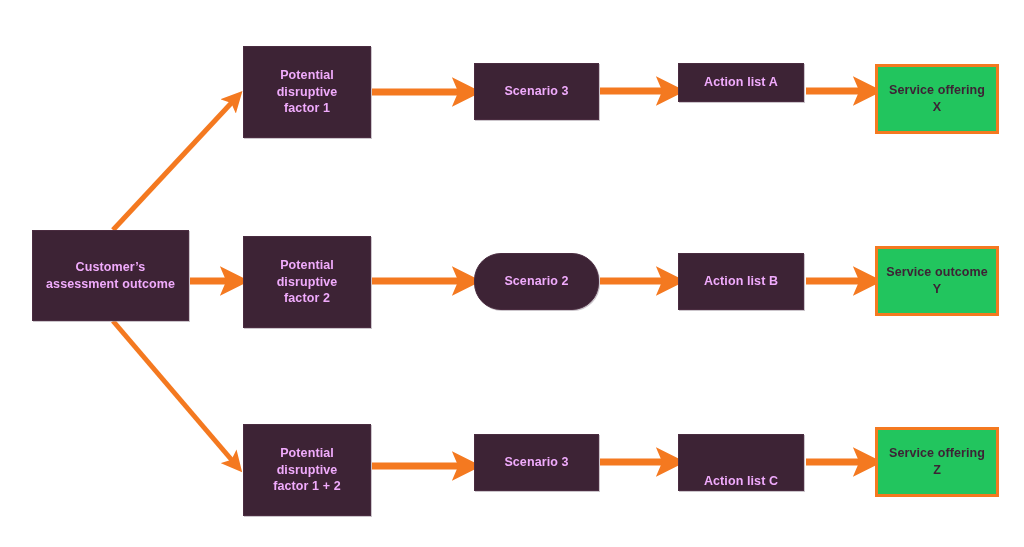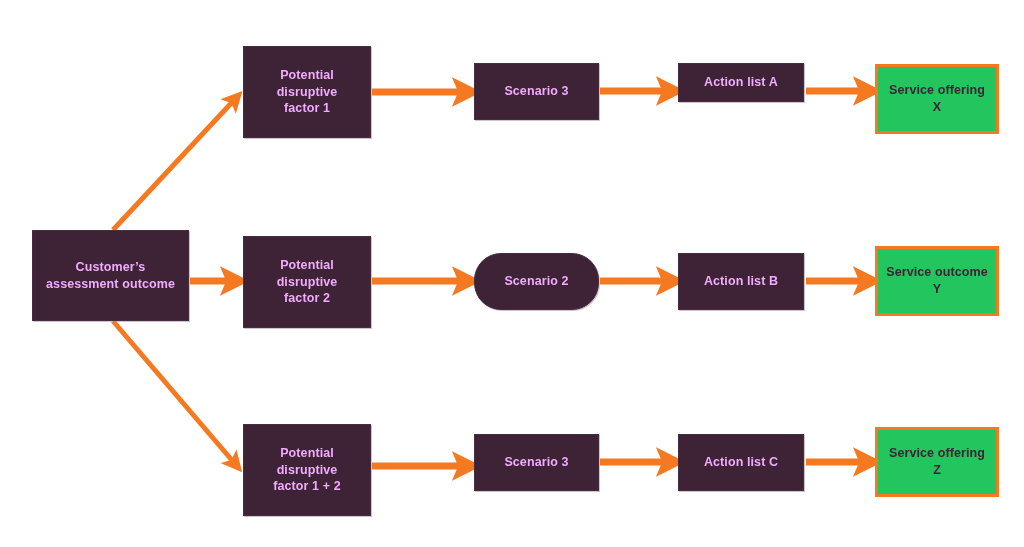--- a/index.html
+++ b/index.html
@@ -111,21 +111,21 @@
   <div class="node node-purple" style="left:474px; top:434px; width:125px; height:57px; font-size:12.5px;">
     <span class="label">Scenario 3</span>
   </div>
 
   <div class="node node-purple" style="left:678px; top:63px; width:126px; height:39px; font-size:12.5px;">
     <span class="label">Action list A</span>
   </div>
   <div class="node node-purple" style="left:678px; top:253px; width:126px; height:57px; font-size:12.5px;">
     <span class="label">Action list B</span>
   </div>
-  <div class="node node-purple" style="left:678px; top:434px; width:126px; height:57px; font-size:12.5px;">
+  <div class="node node-purple" style="left:678px; top:434px; width:126px; height:57px; font-size:12.5px;align-items:flex-end;">
     <span class="label">Action list C</span>
   </div>
 
   <div class="node node-outline" style="left:875px; top:64px; width:124px; height:70px; font-size:12.5px;">
     <span class="label">Service offering X</span>
   </div>
   <div class="node node-outline" style="left:875px; top:246px; width:124px; height:70px; font-size:12.5px;">
     <span class="label">Service outcome Y</span>
   </div>
   <div class="node node-outline" style="left:875px; top:427px; width:124px; height:70px; font-size:12.5px;">

